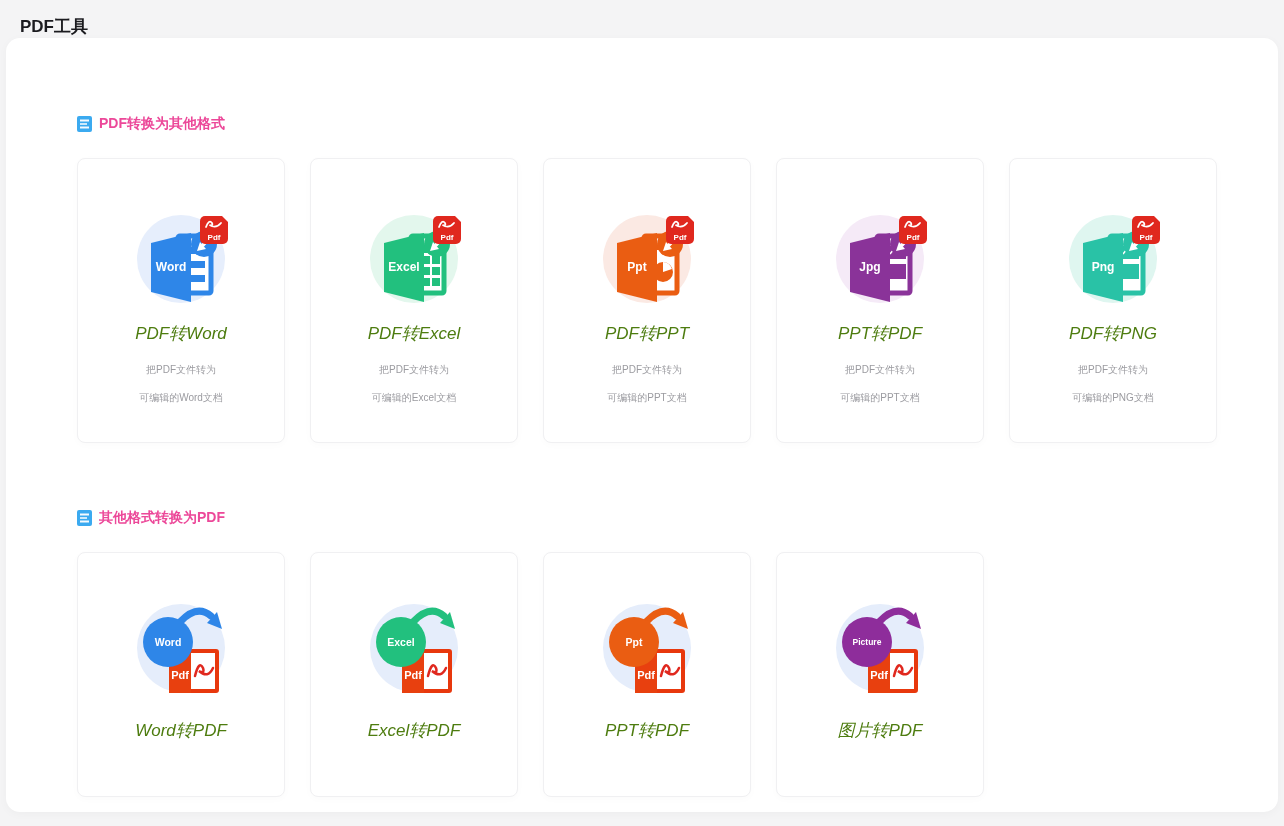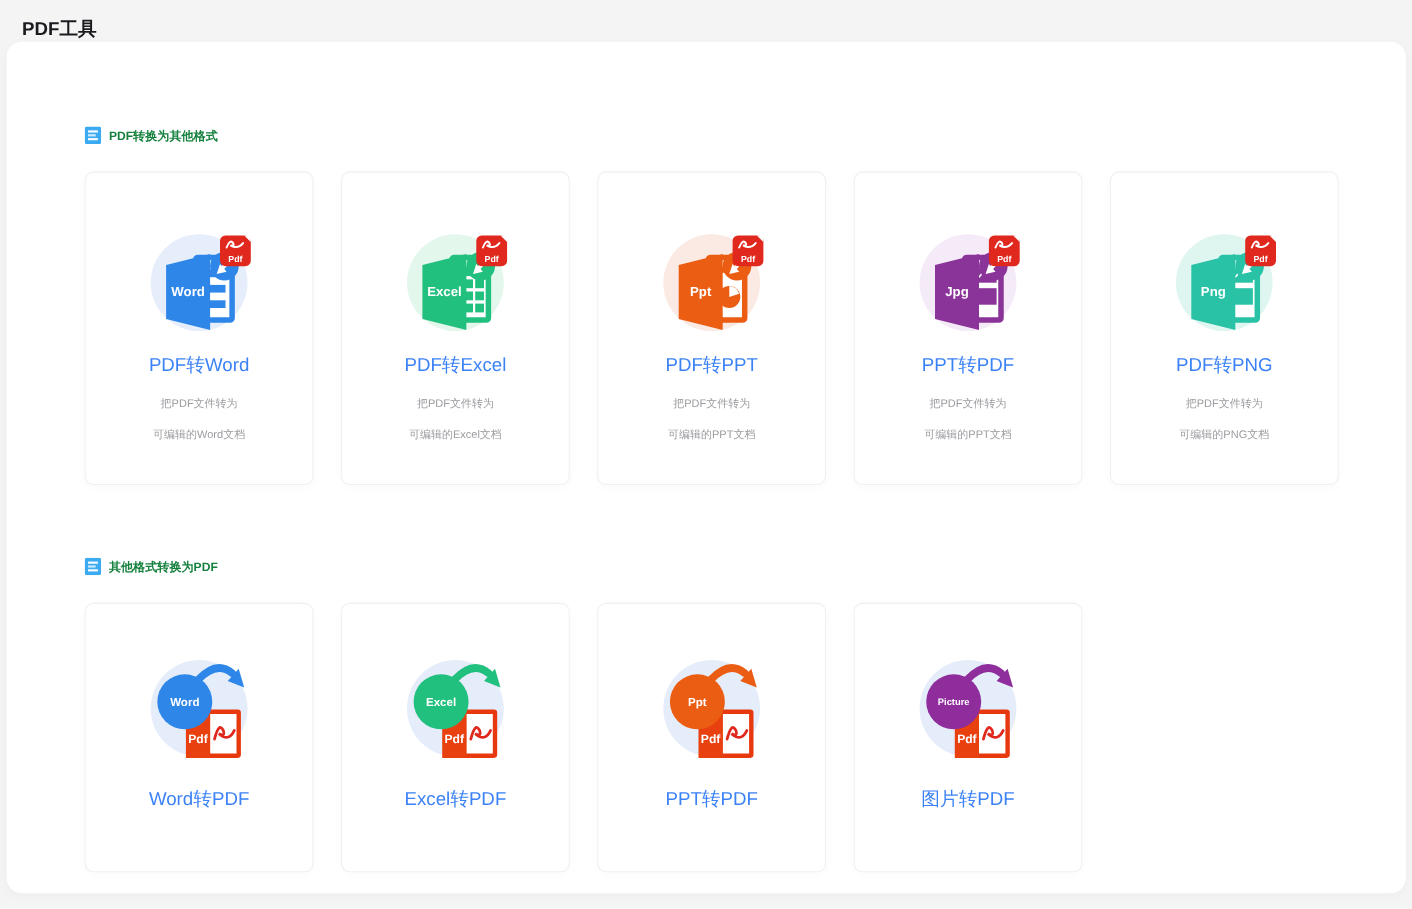--- a/index.html
+++ b/index.html
@@ -18,34 +18,34 @@
     position:absolute; left:6px; top:38px; width:1272px; height:774px;
     background:#ffffff; border-radius:14px;
     box-shadow:0 2px 10px rgba(0,0,0,0.03);
     padding:0 0 0 71px;
   }
   .section-header {
     display:flex; align-items:center; gap:7px;
   }
   .section-header.first { padding-top:77px; }
   .section-header.second { margin-top:66px;text-align:center; }
-  .section-title { font-size:11px; font-weight:bold; color:#15803d; }
+  .section-title { font-size:14px; font-weight:bold; color:#ec4899; }
   .doc-lines-icon { width:15px; height:16px; display:block; }
   .cards-row { display:flex; gap:25px; margin-top:25px; }
   .card {
     width:208px; background:#fff;
     border:1px solid #f0f0f2; border-radius:8px;
     box-shadow:0 2px 8px rgba(0,0,0,0.02);
     display:flex; flex-direction:column; align-items:center;
     cursor:pointer;
   }
   .card.row1 { height:285px; padding-top:50px; }
   .card.row2 { height:245px; padding-top:45px; }
   .tool-icon { width:96px; height:96px; display:block; }
-  .card-title { margin-top:17px; font-size:17px; color:#3b82f6; }
+  .card-title { margin-top:17px; font-size:17px; color:#4d7c0f;font-style:italic; }
   .card.row2 .card-title { margin-top:25px; }
   .card-desc {
     margin-top:11px; font-size:10px; color:#9b9ba0;
     line-height:28px; text-align:center;
   }
   
   .theme-word    { --main:#2E86E8; --light:#E6EEFC; }
   .theme-excel   { --main:#22C07E; --light:#E3F7ED; }
   .theme-ppt     { --main:#EA5D12; --light:#FBE9E3; }
   .theme-jpg     { --main:#8A3399; --light:#F5EAF7; }

